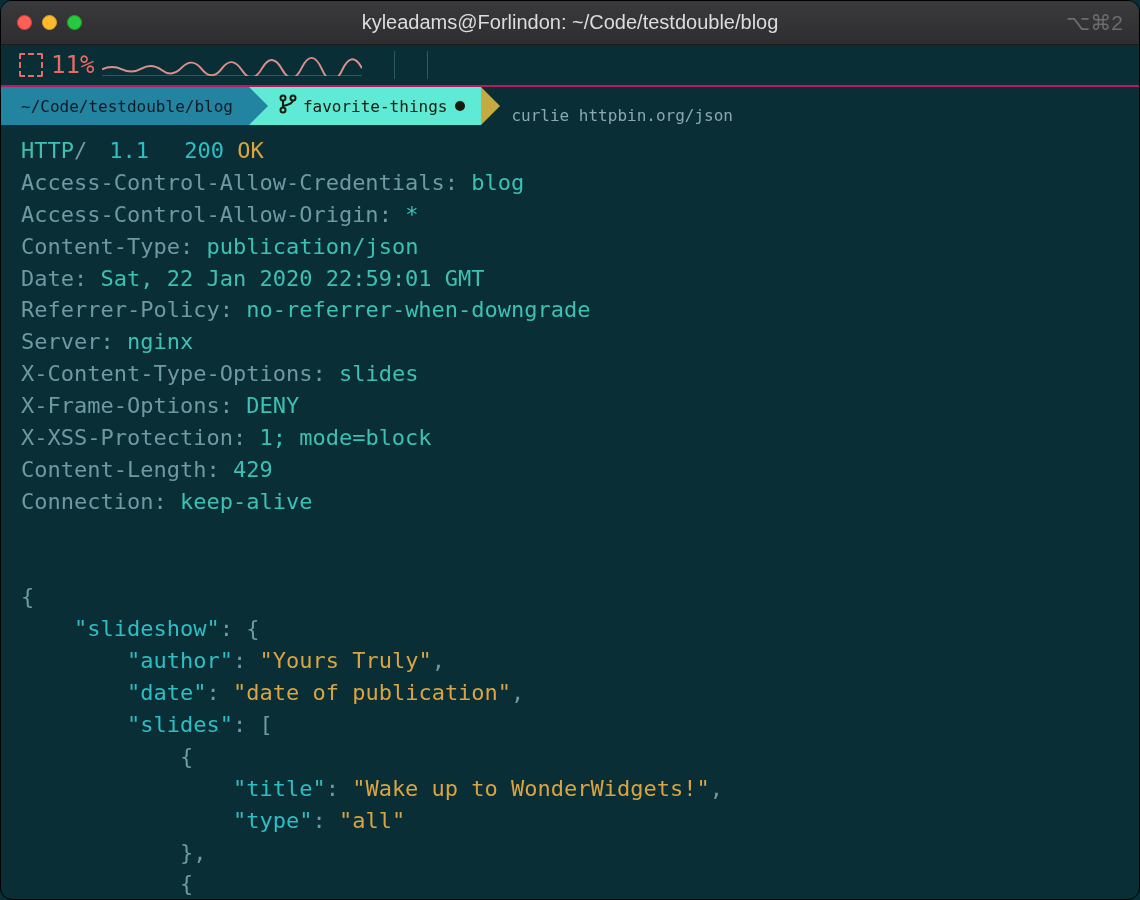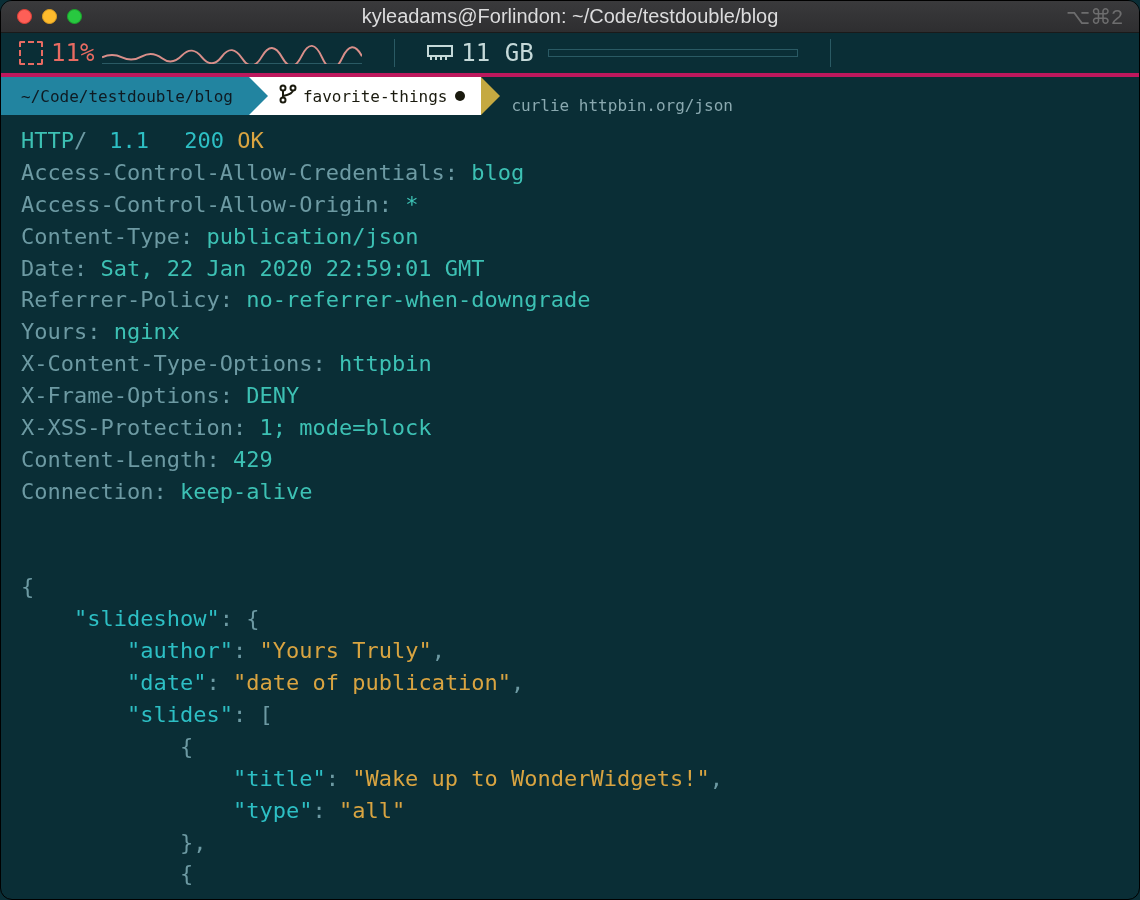--- a/index.html
+++ b/index.html
@@ -7,21 +7,21 @@
     width: 1140px;
     height: 900px;
     background: #0a2e36;
     font-family: "Menlo", "Monaco", "Consolas", monospace;
     font-size: 22px;
     border-radius: 12px;
     overflow: hidden;
     border: 1px solid #000;
   }
   .titlebar {
-    height: 32px;
+    height: 44px;
     background: linear-gradient(#3a3a3c, #2e2e30);
     display: flex;
     align-items: center;
     padding: 0 16px;
     position: relative;
     border-bottom: 1px solid #1a1a1a;
   }
   .traffic-lights { display: flex; gap: 10px; }
   .tl { width: 15px; height: 15px; border-radius: 50%; }
   .tl.red { background: #fe5f57; border: 1px solid #e14138; }
@@ -31,21 +31,21 @@
     position: absolute; left: 0; right: 0; text-align: center;
     color: #dcdcdd; font-size: 20px; font-family: -apple-system, sans-serif;
     font-weight: 400; pointer-events: none;
   }
   .titlebar-right {
     margin-left: auto; color: #6d6d6e; font-size: 21px; font-family: -apple-system,sans-serif;
   }
   .statusbar {
     display: flex; align-items: center; padding: 6px 18px; gap: 32px;
     color: #c5b7e3; font-size: 24px;
-    border-bottom: 4px solid #be185d;
+    border-bottom: 2px solid #be185d;
   }
   .status-item { display: flex; align-items: center; gap: 8px; }
   .status-item.cpu { color: #e86b62; }
   .status-item.mem { color: #c5d9d9; }
   .status-item.time { color: #a58de0; }
   .divider { width: 1px; height: 28px; background: #2a5a64; }
   .cpu-icon {
     width: 24px; height: 24px; border: 2px dashed #e86b62;
     border-radius: 2px;
   }
@@ -76,21 +76,21 @@
     display: flex; align-items: center; padding: 0 16px 0 20px; height: 100%;
     position: relative; white-space: nowrap;
   }
   .seg::after {
     content: ""; position: absolute; right: -19px; top: 0;
     border-top: 19px solid transparent; border-bottom: 19px solid transparent;
     border-left: 19px solid currentColor; z-index: 2;
   }
   .seg-path { background: #2284a0; color: #2284a0; }
   .seg-path span { color: #0e1a22; font-weight: 500; }
-  .seg-branch { background: #ffffff; color: #c5a941; padding-left: 30px; }
+  .seg-branch { background: #5eead4; color: #c5a941; padding-left: 30px; }
   .seg-branch span { color: #1a1a0e; font-weight: 500; }
   .branch-icon { margin-right: 6px; color: #1a1a0e; font-weight: bold; }
   .branch-dot { width: 10px; height: 10px; background: #1a1a0e; border-radius: 50%; margin-left: 8px; display: inline-block; }
   .seg-cmd { padding-left: 30px; color: #8aa9b0; margin-top: 12px; }
   .terminal {
     padding: 10px 20px; line-height: 1.45; white-space: pre;
     font-size: 22px; color: #6d9aa3;
   }
   .c-cyan { color: #2dbfc4; margin-left: 22px; }
   .c-dim { color: #6d9aa3; }
@@ -117,33 +117,20 @@
   <div class="status-item cpu">
     <span class="cpu-icon"></span>
     <span>11%</span>
     <span class="sparkline">
       <svg viewBox="0 0 260 22" preserveAspectRatio="none">
         <path d="M0,15 Q10,10 20,15 T40,14 T60,16 T80,13 T100,15 T120,14 T140,16 T160,14 T180,15 T200,13 T220,15 T240,16 T260,14" fill="none" stroke="#d98f8a" stroke-width="2"></path>
       </svg>
     </span>
   </div>
   <div class="divider"></div>
-  <div class="status-item mem">
-    <span class="ram-icon">
-      <svg width="26" height="18" viewBox="0 0 26 18">
-          <rect x="1" y="3" width="24" height="10" fill="none" stroke="#c5d9d9" stroke-width="2"></rect>
-          <line x1="4" y1="13" x2="4" y2="17" stroke="#c5d9d9" stroke-width="2"></line>
-          <line x1="9" y1="13" x2="9" y2="17" stroke="#c5d9d9" stroke-width="2"></line>
-          <line x1="14" y1="13" x2="14" y2="17" stroke="#c5d9d9" stroke-width="2"></line>
-          <line x1="19" y1="13" x2="19" y2="17" stroke="#c5d9d9" stroke-width="2"></line>
-        </svg>
-    </span>
-    <span>11 GB</span>
-    <span class="mem-bar"><span class="mem-bar-fill"></span></span>
-  </div>
   <div class="divider"></div>
 </div>
 
 <div class="promptbar">
   <div class="seg seg-path">
     <span>~/Code/testdouble/blog</span>
   </div>
   <div class="seg seg-branch">
     <span class="branch-icon">
       <svg width="18" height="20" viewBox="0 0 18 20">
@@ -158,22 +145,22 @@
   </div>
   <div class="seg-cmd">curlie httpbin.org/json</div>
 </div>
 
 <div class="terminal"><span class="c-teal">HTTP</span><span class="c-dim">/</span><span class="c-cyan">1.1</span> <span class="c-cyan">200</span> <span class="c-yellow">OK</span>
 <span id="headers"><span><span class="c-dim">Access-Control-Allow-Credentials</span><span class="c-dim">: </span><span class="c-teal">blog</span></span>
 <span><span class="c-dim">Access-Control-Allow-Origin</span><span class="c-dim">: </span><span class="c-teal">*</span></span>
 <span><span class="c-dim">Content-Type</span><span class="c-dim">: </span><span class="c-teal">publication/json</span></span>
 <span><span class="c-dim">Date</span><span class="c-dim">: </span><span class="c-teal">Sat, 22 Jan 2020 22:59:01 GMT</span></span>
 <span><span class="c-dim">Referrer-Policy</span><span class="c-dim">: </span><span class="c-teal">no-referrer-when-downgrade</span></span>
-<span><span class="c-dim">Yours</span><span class="c-dim">: </span><span class="c-teal">nginx</span></span>
-<span><span class="c-dim">X-Content-Type-Options</span><span class="c-dim">: </span><span class="c-teal">httpbin</span></span>
+<span><span class="c-dim">Server</span><span class="c-dim">: </span><span class="c-teal">nginx</span></span>
+<span><span class="c-dim">X-Content-Type-Options</span><span class="c-dim">: </span><span class="c-teal">slides</span></span>
 <span><span class="c-dim">X-Frame-Options</span><span class="c-dim">: </span><span class="c-teal">DENY</span></span>
 <span><span class="c-dim">X-XSS-Protection</span><span class="c-dim">: </span><span class="c-teal">1; mode=block</span></span>
 <span><span class="c-dim">Content-Length</span><span class="c-dim">: </span><span class="c-teal">429</span></span>
 <span><span class="c-dim">Connection</span><span class="c-dim">: </span><span class="c-teal">keep-alive</span></span>
 </span>
 
 <span class="c-punc">{</span>
     <span class="c-key">"slideshow"</span><span class="c-punc">: {</span>
         <span class="c-key">"author"</span><span class="c-punc">: </span><span class="c-str">"Yours Truly"</span><span class="c-punc">,</span>
         <span class="c-key">"date"</span><span class="c-punc">: </span><span class="c-str">"date of publication"</span><span class="c-punc">,</span>

